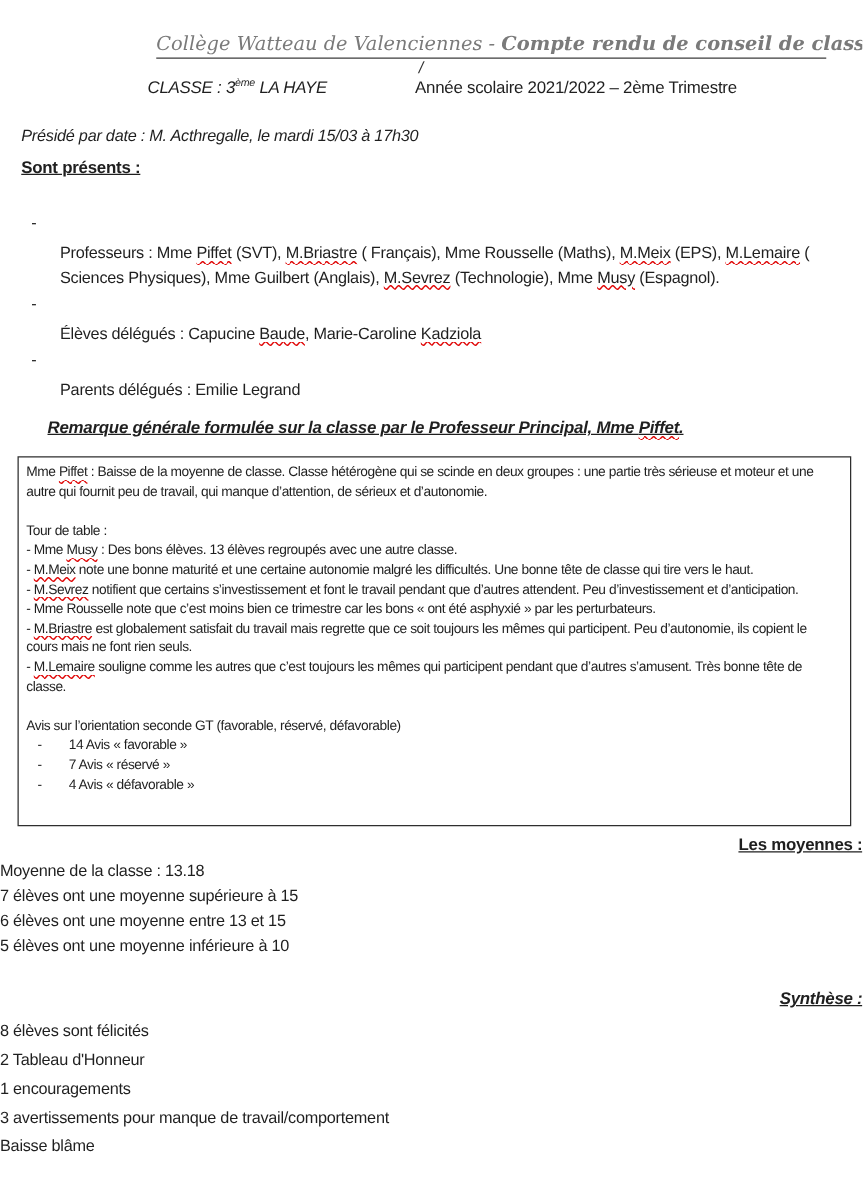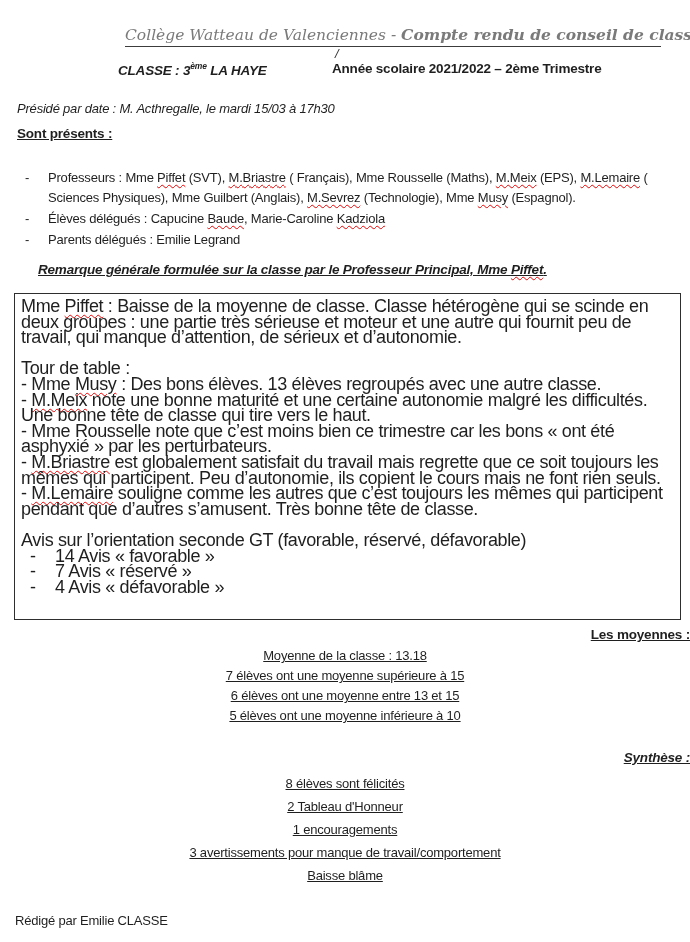--- a/index.html
+++ b/index.html
@@ -25,51 +25,51 @@
     color:#7a7a7a;
     letter-spacing:0;
     white-space:nowrap;
   }
   .title-bold{font-weight:bold;}
   .slash{
     margin-left:335px;
     height:14px;line-height:13px;
     font-style:italic;font-size:13px;color:#333;
   }
-  .class-row{display:flex;margin-left:118px;height:17px;font-weight:bold;font-size:13.5px;}
+  .class-row{display:flex;margin-left:118px;height:17px;font-weight:normal;font-size:13.5px;align-items:center;}
   .classe{font-style:italic;width:214px;}
   .classe sup{font-size:8.5px;}
   
   .presided{margin:23px 0 0 17px;font-style:italic;}
   .h-underline{font-weight:bold;text-decoration:underline;font-size:13.5px;}
   .h-present{margin:10px 0 0 17px;}
   
   .present-list{margin-top:27px;}
   .li{display:flex;line-height:19.5px;margin-bottom:1.5px;}
   .li-dash{flex:0 0 23px;padding-left:25px;}
-  .li-text{flex:1;padding-right:14px;}
+  .li-text{flex:1;padding-right:14px;margin-top:24px;}
   
   .h-remark{margin:13px 0 0 38px;font-weight:bold;font-style:italic;text-decoration:underline;font-size:13.5px;}
   
   .box{
     margin:16px 0 0 14px;
     width:667px;box-sizing:border-box;
     border:1px solid #2e2e2e;
     padding:5px 7px 0 6px;
-    font-size:18px;
+    font-size:11px;
     letter-spacing:-0.35px;
     line-height:15.6px;
   }
   .bpara{min-height:15.6px;}
   .avis{display:flex;}
   .avis-dash{flex:0 0 25px;padding-left:9px;}
   .box-spacer{height:24px;}
   
   .h-moyennes{margin:7px 0 0 15px;text-align:right;}
-  .center-block{text-align:center;margin-top:4px;text-decoration:underline;}
+  .center-block{text-align:left;margin-top:4px;}
   .center-block .cline{line-height:20px;}
   .h-synthese{margin:24px 0 0 17px;font-style:italic;text-align:right;}
   .center-block.synth{margin-top:7px;}
   .center-block.synth .cline{line-height:23px;}
   .footer-line{margin:26px 0 0 15px;}
   
   .sq{
     text-decoration-line:underline;
     text-decoration-style:wavy;
     text-decoration-color:#e00606;
@@ -112,20 +112,21 @@
   </div>
 
   <div class="h-remark"><span>Remarque générale formulée sur la classe par le Professeur Principal, Mme </span><span class="sq">Piffet</span><span>.</span></div>
 
   <div class="box">
     <div class="bpara"><span>Mme </span><span class="sq">Piffet</span><span> : Baisse de la moyenne de classe. Classe hétérogène qui se scinde en deux groupes : une partie très sérieuse et moteur et une autre qui fournit peu de travail, qui manque d’attention, de sérieux et d’autonomie.</span></div>
     <div class="bpara"></div>
     <div class="bpara"><span>Tour de table :</span></div>
     <div class="bpara"><span>- Mme </span><span class="sq">Musy</span><span> : Des bons élèves. 13 élèves regroupés avec une autre classe.</span></div>
     <div class="bpara"><span>- </span><span class="sq">M.Meix</span><span> note une bonne maturité et une certaine autonomie malgré les difficultés. Une bonne tête de classe qui tire vers le haut.</span></div>
+    <div class="bpara"><span>- </span><span class="sq">M.Sevrez</span><span> notifient que certains s’investissement et font le travail pendant que d’autres attendent. Peu d’investissement et d’anticipation.</span></div>
     <div class="bpara"><span>- Mme Rousselle note que c’est moins bien ce trimestre car les bons « ont été asphyxié » par les perturbateurs.</span></div>
     <div class="bpara"><span>- </span><span class="sq">M.Briastre</span><span> est globalement satisfait du travail mais regrette que ce soit toujours les mêmes qui participent. Peu d’autonomie, ils copient le cours mais ne font rien seuls.</span></div>
     <div class="bpara"><span>- </span><span class="sq">M.Lemaire</span><span> souligne comme les autres que c’est toujours les mêmes qui participent pendant que d’autres s’amusent. Très bonne tête de classe.</span></div>
     <div class="bpara"></div>
     <div class="bpara"><span>Avis sur l’orientation seconde GT (favorable, réservé, défavorable)</span></div>
     <div class="avis">
       <span class="avis-dash">-</span>
       <span>14 Avis « favorable »</span>
     </div>
     <div class="avis">

